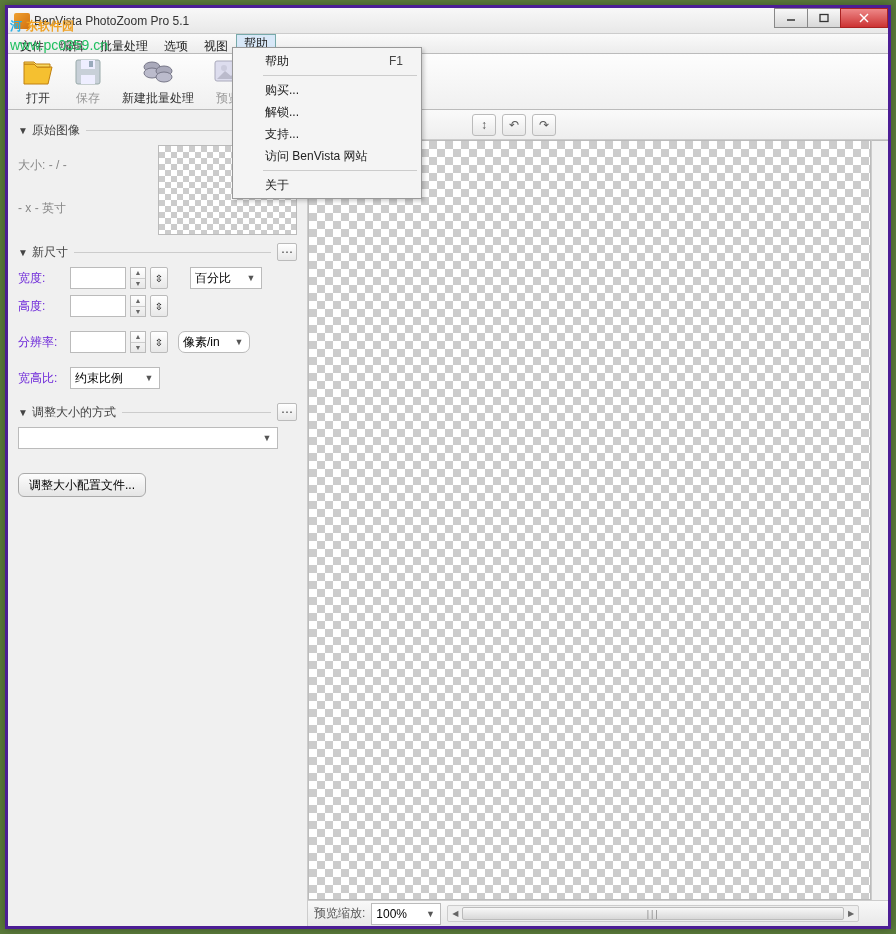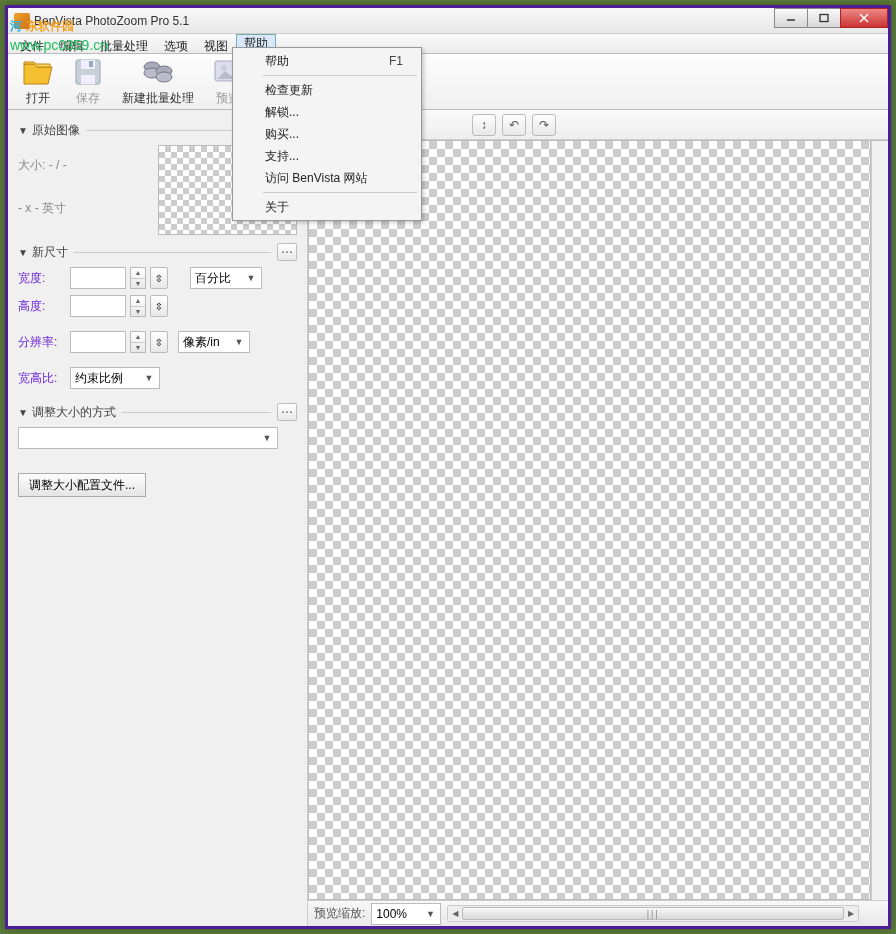--- a/index.html
+++ b/index.html
@@ -31,21 +31,21 @@
 .thumb{width:140px;height:90px;border:1px solid #bbb;background-color:#fff;background-image:linear-gradient(45deg,#ccc 25%,transparent 25%,transparent 75%,#ccc 75%),linear-gradient(45deg,#ccc 25%,transparent 25%,transparent 75%,#ccc 75%);background-size:12px 12px;background-position:0 0,6px 6px;}
 .form-row{display:flex;align-items:center;margin:6px 0;gap:4px;}
 .form-row .lab{width:48px;text-align:left;color:#6d28d9;}
 .numfield{width:56px;height:22px;border:1px solid #bbb;background:#fff;padding:0 4px;}
 .spin{width:16px;height:22px;border:1px solid #bbb;background:linear-gradient(#fff,#e8e8e8);display:flex;flex-direction:column;}
 .spin div{flex:1;display:flex;align-items:center;justify-content:center;font-size:7px;color:#666;border-bottom:1px solid #ccc;}
 .spin div:last-child{border:none;}
 .linkbtn{width:18px;height:22px;border:1px solid #bbb;background:linear-gradient(#fff,#e8e8e8);display:flex;align-items:center;justify-content:center;border-radius:2px;font-size:10px;}
 .combo{height:22px;border:1px solid #bbb;background:#fff;display:flex;align-items:center;padding:0 4px;position:relative;}
 .combo .arr{position:absolute;right:2px;width:16px;text-align:center;color:#555;font-size:9px;}
-.btn{height:24px;border:1px solid #aaa;background:linear-gradient(#fdfdfd,#e5e5e5);padding:0 10px;border-radius:0;display:inline-flex;align-items:center;}
+.btn{height:24px;border:1px solid #aaa;background:linear-gradient(#fdfdfd,#e5e5e5);padding:0 10px;border-radius:6px;display:inline-flex;align-items:center;}
 .main{flex:1;display:flex;flex-direction:column;background:#f0f0f0;}
 .maintools{height:30px;border-bottom:1px solid #ccc;display:flex;align-items:center;padding:0 8px;gap:6px;background:linear-gradient(#fafafa,#eee);}
 .mtbtn{width:24px;height:22px;border:1px solid #bbb;background:linear-gradient(#fff,#e8e8e8);border-radius:3px;display:flex;align-items:center;justify-content:center;font-size:12px;color:#555;}
 .canvas-wrap{flex:1;display:flex;overflow:hidden;}
 .canvas{flex:1;margin:0;background-color:#fff;background-image:linear-gradient(45deg,#ccc 25%,transparent 25%,transparent 75%,#ccc 75%),linear-gradient(45deg,#ccc 25%,transparent 25%,transparent 75%,#ccc 75%);background-size:16px 16px;background-position:0 0,8px 8px;border:1px solid #bbb;}
 .vscroll{width:17px;background:#f0f0f0;border-left:1px solid #ccc;border-top:1px solid #bbb;}
 .statusbar{height:26px;background:linear-gradient(#f8f8f8,#e8e8e8);border-top:1px solid #ccc;display:flex;align-items:center;padding:0 6px;gap:6px;}
 .statusbar .lab{color:#555;}
 .hscroll{flex:1;height:17px;background:#eee;border:1px solid #ccc;position:relative;border-radius:2px;}
 .hscroll .thumb2{position:absolute;left:14px;right:14px;top:1px;bottom:1px;background:linear-gradient(#f8f8f8,#d8d8d8);border:1px solid #bbb;border-radius:2px;display:flex;align-items:center;justify-content:center;color:#888;font-size:9px;letter-spacing:2px;}
@@ -185,21 +185,21 @@
         <div class="linkbtn">⇳</div>
       </div>
       <div class="form-row" style="margin-top:14px;">
         <div class="lab">分辨率:</div>
         <input class="numfield" style="">
         <div class="spin">
             <div>▲</div>
             <div>▼</div>
           </div>
         <div class="linkbtn">⇳</div>
-        <div class="combo" style="width:72px;margin-left:6px;">
+        <div class="combo" style="width:72px;margin-left:6px;border-radius:7px;">
             <span>像素/in</span>
             <span class="arr">▼</span>
           </div>
       </div>
       <div class="form-row" style="margin-top:14px;">
         <div class="lab">宽高比:</div>
         <div class="combo" style="width:90px;">
             <span>约束比例</span>
             <span class="arr">▼</span>
           </div>
@@ -252,27 +252,24 @@
   </div>
 </div>
 
 <div class="dropdown">
   <div class="ddrow">
       <span>帮助</span>
       <span class="sc">F1</span>
     </div>
   <div class="ddsep"></div>
   <div class="ddrow">
-      <span>检查更新</span>
+      <span>购买...</span>
     </div>
   <div class="ddrow">
       <span>解锁...</span>
-    </div>
-  <div class="ddrow">
-      <span>购买...</span>
     </div>
   <div class="ddrow">
       <span>支持...</span>
     </div>
   <div class="ddrow">
       <span>访问 BenVista 网站</span>
     </div>
   <div class="ddsep"></div>
   <div class="ddrow">
       <span>关于</span>

